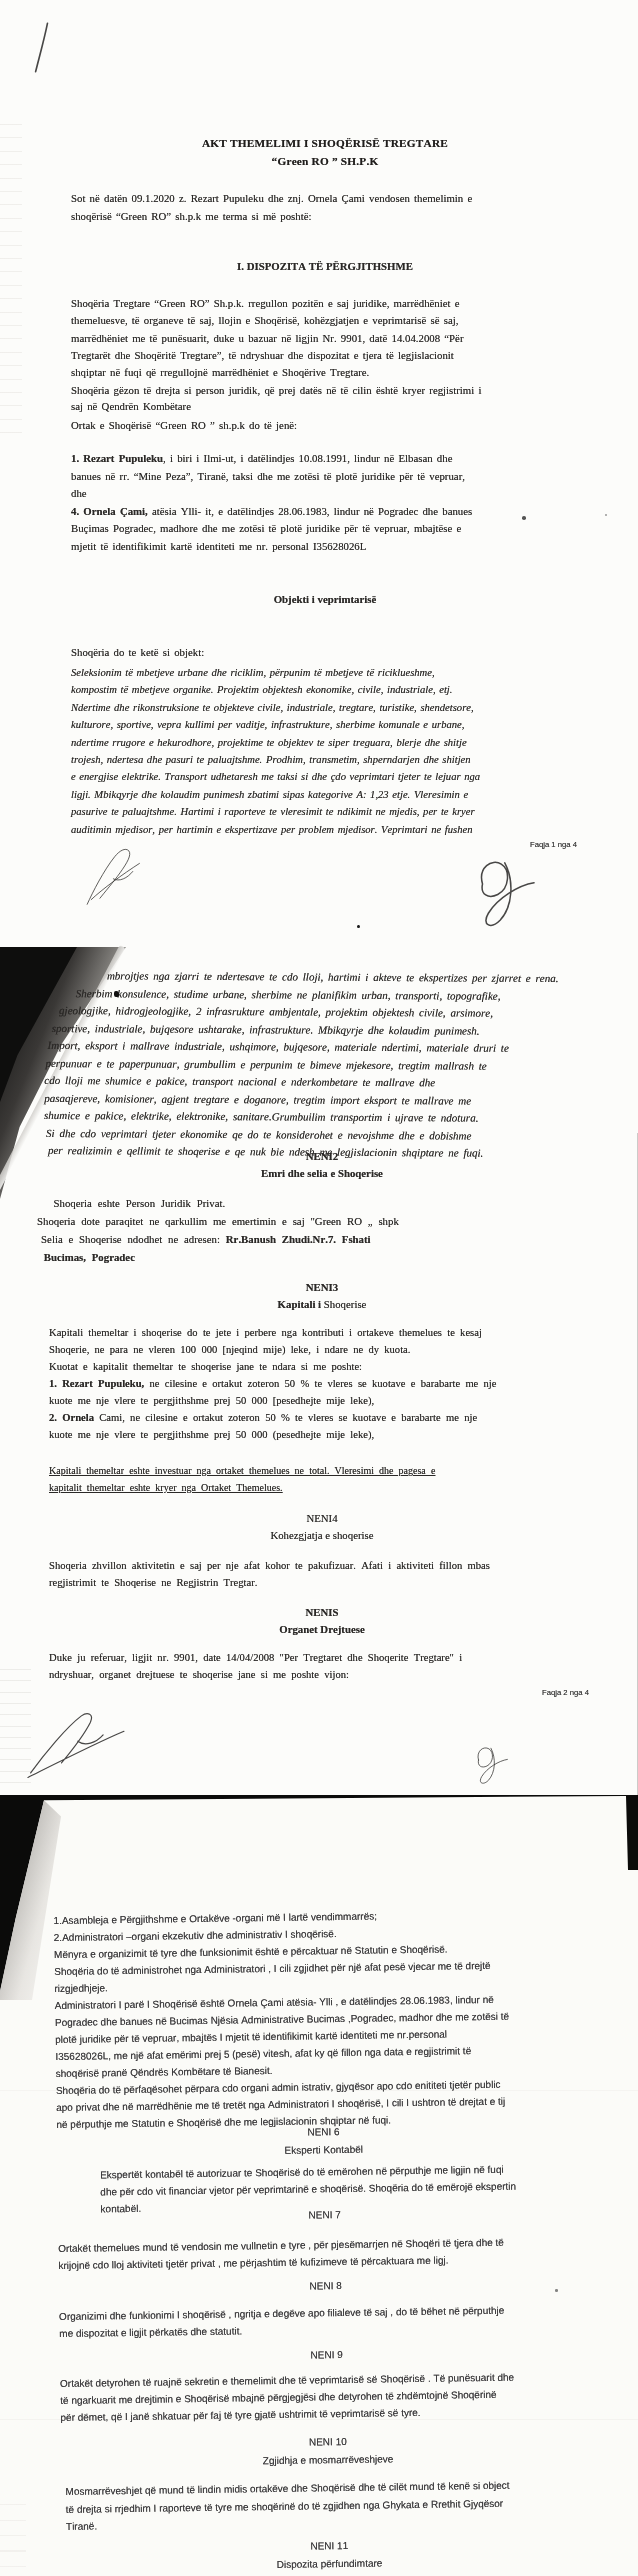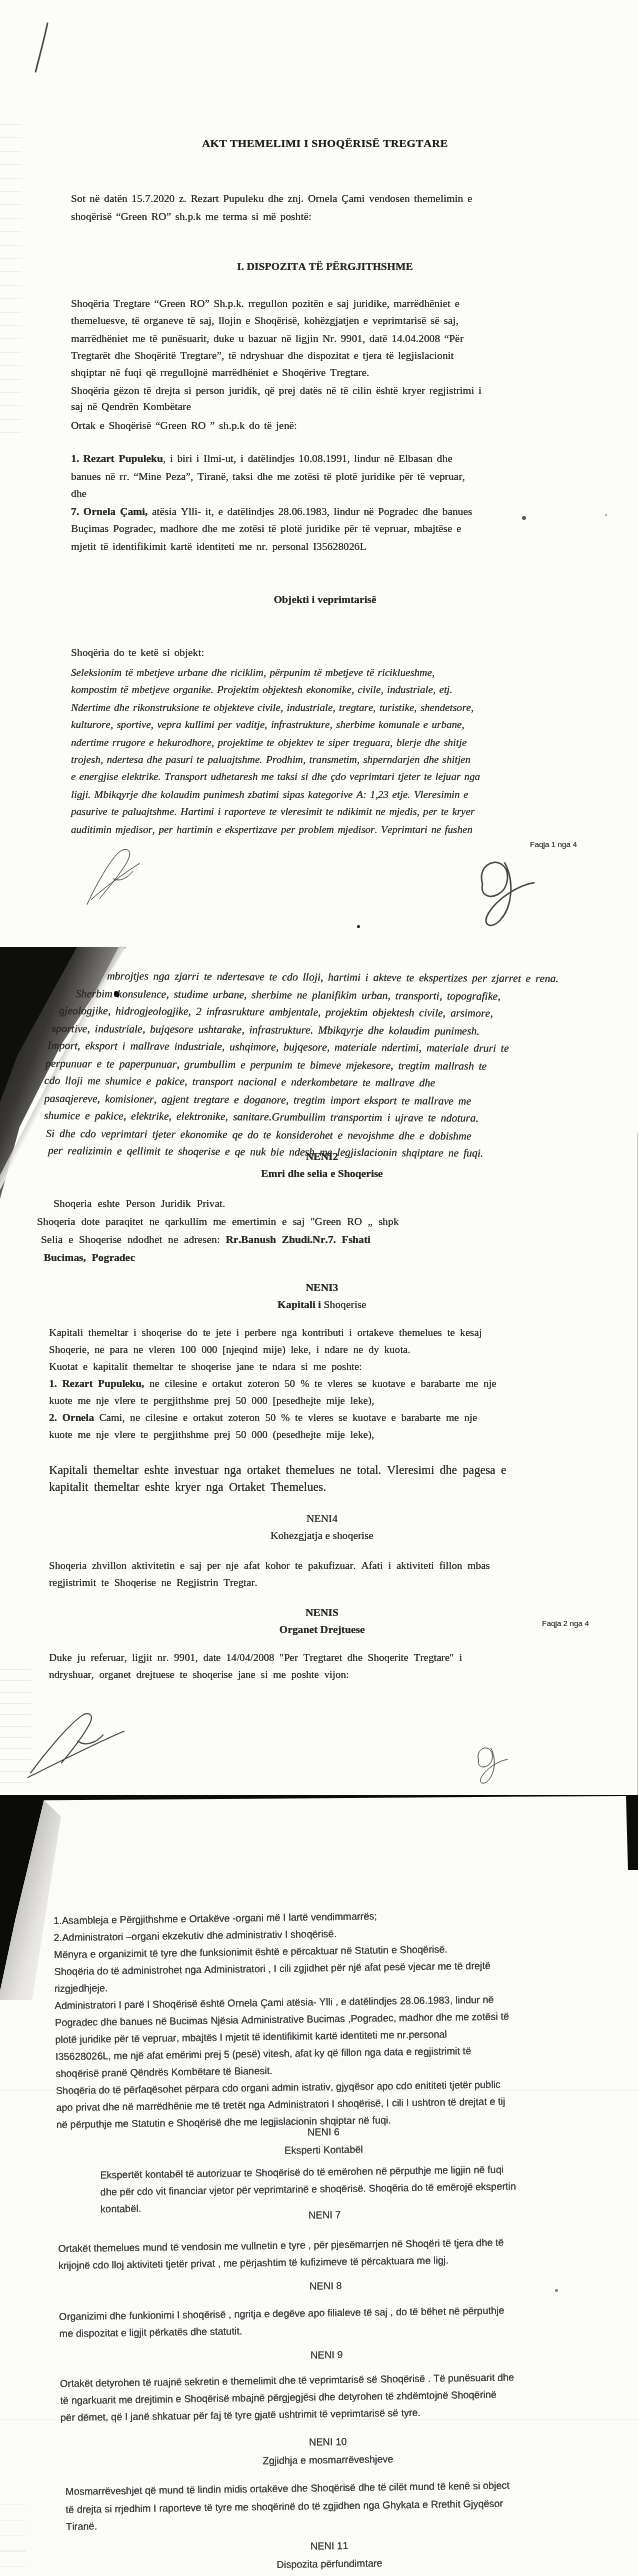--- a/index.html
+++ b/index.html
@@ -67,23 +67,24 @@
   <svg class="sig" style="left:19.6px;top:1705px;z-index:8;" width="111" height="77" viewBox="0 0 230 170">
       <path d="M16,150 C46,108 96,48 128,24 C142,14 156,20 148,38 C136,62 104,104 84,128 M10,160 C70,130 160,84 222,58 M120,80 C136,92 160,84 176,66"></path>
     </svg>
   <svg class="sig" style="left:457px;top:1741px;z-index:8;" width="62" height="46" viewBox="0 0 150 140">
       <path d="M46,58 C38,30 62,14 78,24 C94,34 92,66 72,76 C56,84 42,76 46,58 M84,22 C100,52 98,96 76,120 C60,136 44,128 56,108 C72,82 108,60 134,56"></path>
     </svg>
 
   <div class="layer" id="layer-1">
       <div class="tb f-serif" style="left: 62px; top: 135px; width: 526px; text-align: center; font-size: 11.3px; line-height: 17.5px; font-weight: bold; color: rgb(32, 30, 28); letter-spacing: 0.2px;">
         <div><span>AKT THEMELIMI I SHOQËRISË TREGTARE</span></div>
+        <div><span>“Green RO ” SH.P.K</span></div>
       </div>
       <div class="tb f-serif" style="left: 71px; top: 190px; width: 515px; font-size: 10.8px; line-height: 17.5px; word-spacing: 1.5px;">
-        <div><span>Sot në datën 15.7.2020 z. Rezart Pupuleku dhe znj. Ornela Çami vendosen themelimin e</span></div>
+        <div><span>Sot në datën 09.1.2020 z. Rezart Pupuleku dhe znj. Ornela Çami vendosen themelimin e</span></div>
         <div><span>shoqërisë “Green RO” sh.p.k me terma si më poshtë:</span></div>
       </div>
       <div class="tb f-serif" style="left: 62px; top: 258px; width: 526px; text-align: center; font-size: 10.8px; line-height: 17.5px; font-weight: bold;">
         <div><span>I.   DISPOZITA TË PËRGJITHSHME</span></div>
       </div>
       <div class="tb f-serif" style="left: 71px; top: 295px; width: 515px; font-size: 10.8px; line-height: 17.3px; word-spacing: 1.5px;">
         <div><span>Shoqëria Tregtare “Green RO” Sh.p.k. rregullon pozitën e saj juridike, marrëdhëniet e</span></div>
         <div><span>themeluesve, të organeve të saj, llojin e Shoqërisë, kohëzgjatjen e veprimtarisë së saj,</span></div>
         <div><span>marrëdhëniet me të punësuarit, duke u bazuar në ligjin Nr. 9901, datë 14.04.2008 “Për</span></div>
         <div><span>Tregtarët dhe Shoqëritë Tregtare”, të ndryshuar dhe dispozitat e tjera të legjislacionit</span></div>
@@ -93,21 +94,21 @@
         <div><span>Shoqëria gëzon të drejta si person juridik, që prej datës në të cilin është kryer regjistrimi i</span></div>
         <div><span>saj në Qendrën Kombëtare</span></div>
       </div>
       <div class="tb f-serif" style="left: 71px; top: 417px; width: 515px; font-size: 10.8px; line-height: 16px; word-spacing: 1.5px;">
         <div><span>Ortak e Shoqërisë “Green RO ” sh.p.k do të jenë:</span></div>
       </div>
       <div class="tb f-serif" style="left: 71px; top: 450px; width: 518px; font-size: 10.8px; line-height: 17.5px; word-spacing: 1.5px;">
         <div><span style="font-weight: bold;">1.  Rezart Pupuleku</span><span>,  i biri i Ilmi-ut, i datëlindjes 10.08.1991, lindur  në  Elbasan  dhe</span></div>
         <div><span>banues në rr. “Mine Peza”,  Tiranë, taksi dhe me zotësi të plotë juridike për të vepruar,</span></div>
         <div><span>dhe</span></div>
-        <div><span style="font-weight: bold;">7.  Ornela Çami,</span><span> atësia Ylli- it, e datëlindjes 28.06.1983, lindur në Pogradec dhe banues</span></div>
+        <div><span style="font-weight: bold;">4.  Ornela Çami,</span><span> atësia Ylli- it, e datëlindjes 28.06.1983, lindur në Pogradec dhe banues</span></div>
         <div><span>Buçimas Pogradec,  madhore dhe me zotësi të plotë juridike për të vepruar, mbajtëse e</span></div>
         <div><span>mjetit të identifikimit kartë identiteti me nr.  personal I35628026L</span></div>
       </div>
       <div class="tb f-serif" style="left: 62px; top: 590px; width: 526px; text-align: center; font-size: 10.8px; line-height: 18.5px;">
         <div><span style="font-weight: bold;">Objekti i veprimtarisë</span></div>
       </div>
       <div class="tb f-serif" style="left: 71px; top: 644px; width: 515px; font-size: 10.8px; line-height: 16px; word-spacing: 1.5px;">
         <div><span>Shoqëria do te ketë si objekt:</span></div>
       </div>
       <div class="tb f-si" style="left: 71px; top: 664px; width: 518px; font-size: 10.6px; line-height: 17.4px; word-spacing: 1px;">
@@ -154,41 +155,41 @@
       </div>
       <div class="tb f-serif" style="left: 49px; top: 1324px; width: 559px; font-size: 10.6px; line-height: 17px; word-spacing: 2.6px;">
         <div><span>Kapitali themeltar   i shoqerise  do te jete i perbere  nga kontributi   i ortakeve  themelues   te kesaj</span></div>
         <div><span>Shoqerie,  ne para  ne vleren  100 000  [njeqind   mije) leke, i ndare  ne dy  kuota.</span></div>
         <div><span>Kuotat  e kapitalit  themeltar   te shoqerise   jane te ndara  si me poshte:</span></div>
         <div><span style="font-weight: bold;">1. Rezart  Pupuleku,</span><span>  ne cilesine  e ortakut   zoteron   50 % te vleres  se kuotave   e barabarte  me nje</span></div>
         <div><span>kuote  me nje vlere  te pergjithshme    prej 50 000  [pesedhejte   mije leke),</span></div>
         <div><span style="font-weight: bold;">2. Ornela</span><span>  Cami,  ne cilesine  e ortakut   zoteron   50 % te vleres   se kuotave   e barabarte  me nje</span></div>
         <div><span>kuote  me nje vlere  te pergjithshme    prej  50 000  (pesedhejte   mije  leke),</span></div>
       </div>
-      <div class="tb f-serif" style="left: 49px; top: 1462px; width: 559px; font-size: 12px; line-height: 17px; word-spacing: 2.6px;">
+      <div class="tb f-serif" style="left: 49px; top: 1462px; width: 559px; font-size: 10px; line-height: 17px; word-spacing: 2.6px; text-decoration: underline;">
         <div><span>Kapitali  themeltar   eshte  investuar    nga ortaket   themelues    ne total.  Vleresimi   dhe  pagesa  e</span></div>
         <div><span>kapitalit  themeltar   eshte  kryer  nga  Ortaket   Themelues.</span></div>
       </div>
       <div class="tb f-serif" style="left: 49px; top: 1510px; width: 546px; text-align: center; font-size: 10.8px; line-height: 17px;">
         <div><span style="font-weight: normal;">NENI4</span></div>
         <div><span>Kohezgjatja  e shoqerise</span></div>
       </div>
       <div class="tb f-serif" style="left: 49px; top: 1558px; width: 559px; font-size: 10.6px; line-height: 16.5px; word-spacing: 2.6px;">
         <div><span>Shoqeria   zhvillon  aktivitetin   e saj per  nje afat  kohor  te pakufizuar.   Afati i aktiviteti   fillon mbas</span></div>
         <div><span>regjistrimit   te Shoqerise   ne Regjistrin   Tregtar.</span></div>
       </div>
       <div class="tb f-serif" style="left: 49px; top: 1604px; width: 546px; text-align: center; font-size: 10.8px; line-height: 17px;">
         <div><span style="font-weight: bold;">NENIS</span></div>
         <div><span style="font-weight: bold;">Organet Drejtuese</span></div>
       </div>
       <div class="tb f-serif" style="left: 49px; top: 1650px; width: 559px; font-size: 10.6px; line-height: 16.5px; word-spacing: 2.6px;">
         <div><span>Duke ju referuar,  ligjit  nr.  9901,  date  14/04/2008   "Per Tregtaret   dhe  Shoqerite   Tregtare"  i</span></div>
         <div><span>ndryshuar,   organet  drejtuese   te shoqerise   jane  si me poshte  vijon:</span></div>
       </div>
-      <div class="tb f-sans" style="left: 542px; top: 1619px; font-size: 7.7px; line-height: 9.3px; color: rgb(60, 60, 60);">
+      <div class="tb f-sans" style="left: 542px; top: 1688px; font-size: 7.7px; line-height: 9.3px; color: rgb(60, 60, 60);">
         <div><span>Faqja 2 nga 4</span></div>
       </div>
     </div>
   <div class="layer" id="layer-3">
       <div class="tb f-sans" style="left: 58px; top: 1912px; width: 510px; font-size: 10px; line-height: 17px; color: rgb(58, 57, 60);">
         <div><span>1.Asambleja  e Përgjithshme e Ortakëve -organi më I lartë  vendimmarrës;</span></div>
         <div><span>2.Administratori –organi ekzekutiv dhe administrativ  I shoqërisë.</span></div>
         <div><span>Mënyra e organizimit të tyre dhe funksionimit është  e përcaktuar në Statutin e Shoqërisë.</span></div>
         <div><span>Shoqëria do të administrohet nga Administratori , I cili zgjidhet  për një afat pesë vjecar me të drejtë</span></div>
         <div><span>rizgjedhjeje.</span></div>

